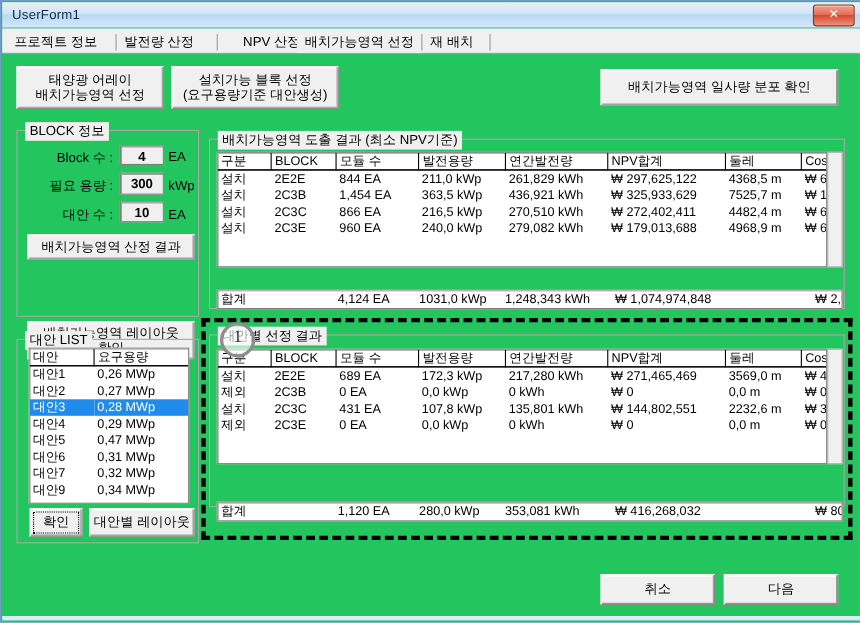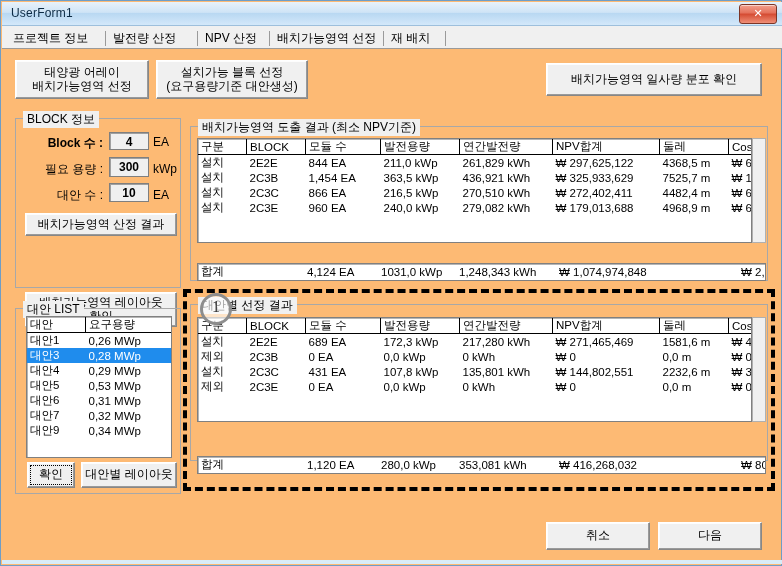--- a/index.html
+++ b/index.html
@@ -9,21 +9,21 @@
   body {
     width: 782px; height: 566px;
     font-family: "Liberation Sans", "DejaVu Sans", sans-serif;
     overflow: hidden;
   }
 
   .window {
     position: absolute; left: 0; top: 0;
     width: 782px; height: 566px;
     box-sizing: border-box;
-    background: #fdba74;
+    background: #22c55e;
     border: 1px solid #6f9dc6;
   }
 
   
   .titlebar {
     position: absolute; left: 1px; top: 1px;
     width: 780px; height: 24px;
     background: linear-gradient(to bottom, #e8f2fb 0%, #cfe4f6 45%, #b9d8f2 50%, #d3e8fa 100%);
     border-bottom: 1px solid #9dbfdc;
     box-sizing: border-box;
@@ -244,21 +244,21 @@
 
   <div class="tabstrip">
     <div class="tab" style="left:4px;width:100px;">
       <span>프로젝트 정보</span>
       <span class="sep"></span>
     </div>
     <div class="tab" style="left:104px;width:92px;">
       <span>발전량 산정</span>
       <span class="sep"></span>
     </div>
-    <div class="tab" style="left:196px;width:72px;">
+    <div class="tab" style="left:212px;width:72px;">
       <span>NPV 산정</span>
       <span class="sep"></span>
     </div>
     <div class="tab active" style="left:268px;width:114px;">
       <span>배치가능영역 선정</span>
       <span class="sep"></span>
     </div>
     <div class="tab" style="left:382px;width:62px;">
       <span>재 배치</span>
       <span class="sep"></span>
@@ -267,21 +267,21 @@
 
   <div class="btn" style="left:14px;top:59px;width:134px;height:39px;">태양광 어레이
 배치가능영역 선정</div>
   <div class="btn" style="left:155px;top:59px;width:152px;height:39px;">설치가능 블록 선정
 (요구용량기준 대안생성)</div>
   <div class="btn" style="left:545px;top:62px;width:216px;height:33px;">배치가능영역 일사량 분포 확인</div>
 
   <div class="group" style="left:14px;top:117px;width:166px;height:170px;"></div>
   <div class="group-label" style="left:22px;top:110px;">BLOCK 정보</div>
 
-  <div class="fieldlabel" style="left:24px;top:134px;width:78px;font-weight:bold;">Block 수 :</div>
+  <div class="fieldlabel" style="left:24px;top:134px;width:78px;">Block 수 :</div>
   <div class="textbox" style="left:108px;top:131px;width:40px;height:18px;padding-top:1px;">4</div>
   <div class="unit" style="left:152px;top:134px;">EA</div>
 
   <div class="fieldlabel" style="left:24px;top:160px;width:78px;">필요 용량 :</div>
   <div class="textbox" style="left:108px;top:156px;width:40px;height:20px;padding-top:1px;">300</div>
   <div class="unit" style="left:152px;top:161px;">kWp</div>
 
   <div class="fieldlabel" style="left:24px;top:186px;width:78px;">대안 수 :</div>
   <div class="textbox" style="left:108px;top:182px;width:40px;height:19px;padding-top:1px;">10</div>
   <div class="unit" style="left:152px;top:187px;">EA</div>
@@ -299,31 +299,35 @@
         <tr>
           <th style="width:52px;">대안</th>
           <th>요구용량</th>
         </tr>
       </thead>
       <tbody>
         <tr>
           <td>대안1</td>
           <td>0,26 MWp</td>
         </tr>
+        <tr>
+          <td>대안2</td>
+          <td>0,27 MWp</td>
+        </tr>
         <tr class="sel">
           <td>대안3</td>
           <td>0,28 MWp</td>
         </tr>
         <tr>
           <td>대안4</td>
           <td>0,29 MWp</td>
         </tr>
         <tr>
           <td>대안5</td>
-          <td>0,53 MWp</td>
+          <td>0,47 MWp</td>
         </tr>
         <tr>
           <td>대안6</td>
           <td>0,31 MWp</td>
         </tr>
         <tr>
           <td>대안7</td>
           <td>0,32 MWp</td>
         </tr>
         <tr>
@@ -436,21 +440,21 @@
         </tr>
       </thead>
       <tbody>
         <tr>
           <td>설치</td>
           <td>2E2E</td>
           <td>689 EA</td>
           <td>172,3 kWp</td>
           <td>217,280 kWh</td>
           <td>₩ 271,465,469</td>
-          <td>1581,6  m</td>
+          <td>3569,0  m</td>
           <td>₩ 492,131,511</td>
         </tr>
         <tr>
           <td>제외</td>
           <td>2C3B</td>
           <td>0 EA</td>
           <td>0,0 kWp</td>
           <td>0 kWh</td>
           <td>₩ 0</td>
           <td>0,0  m</td>

